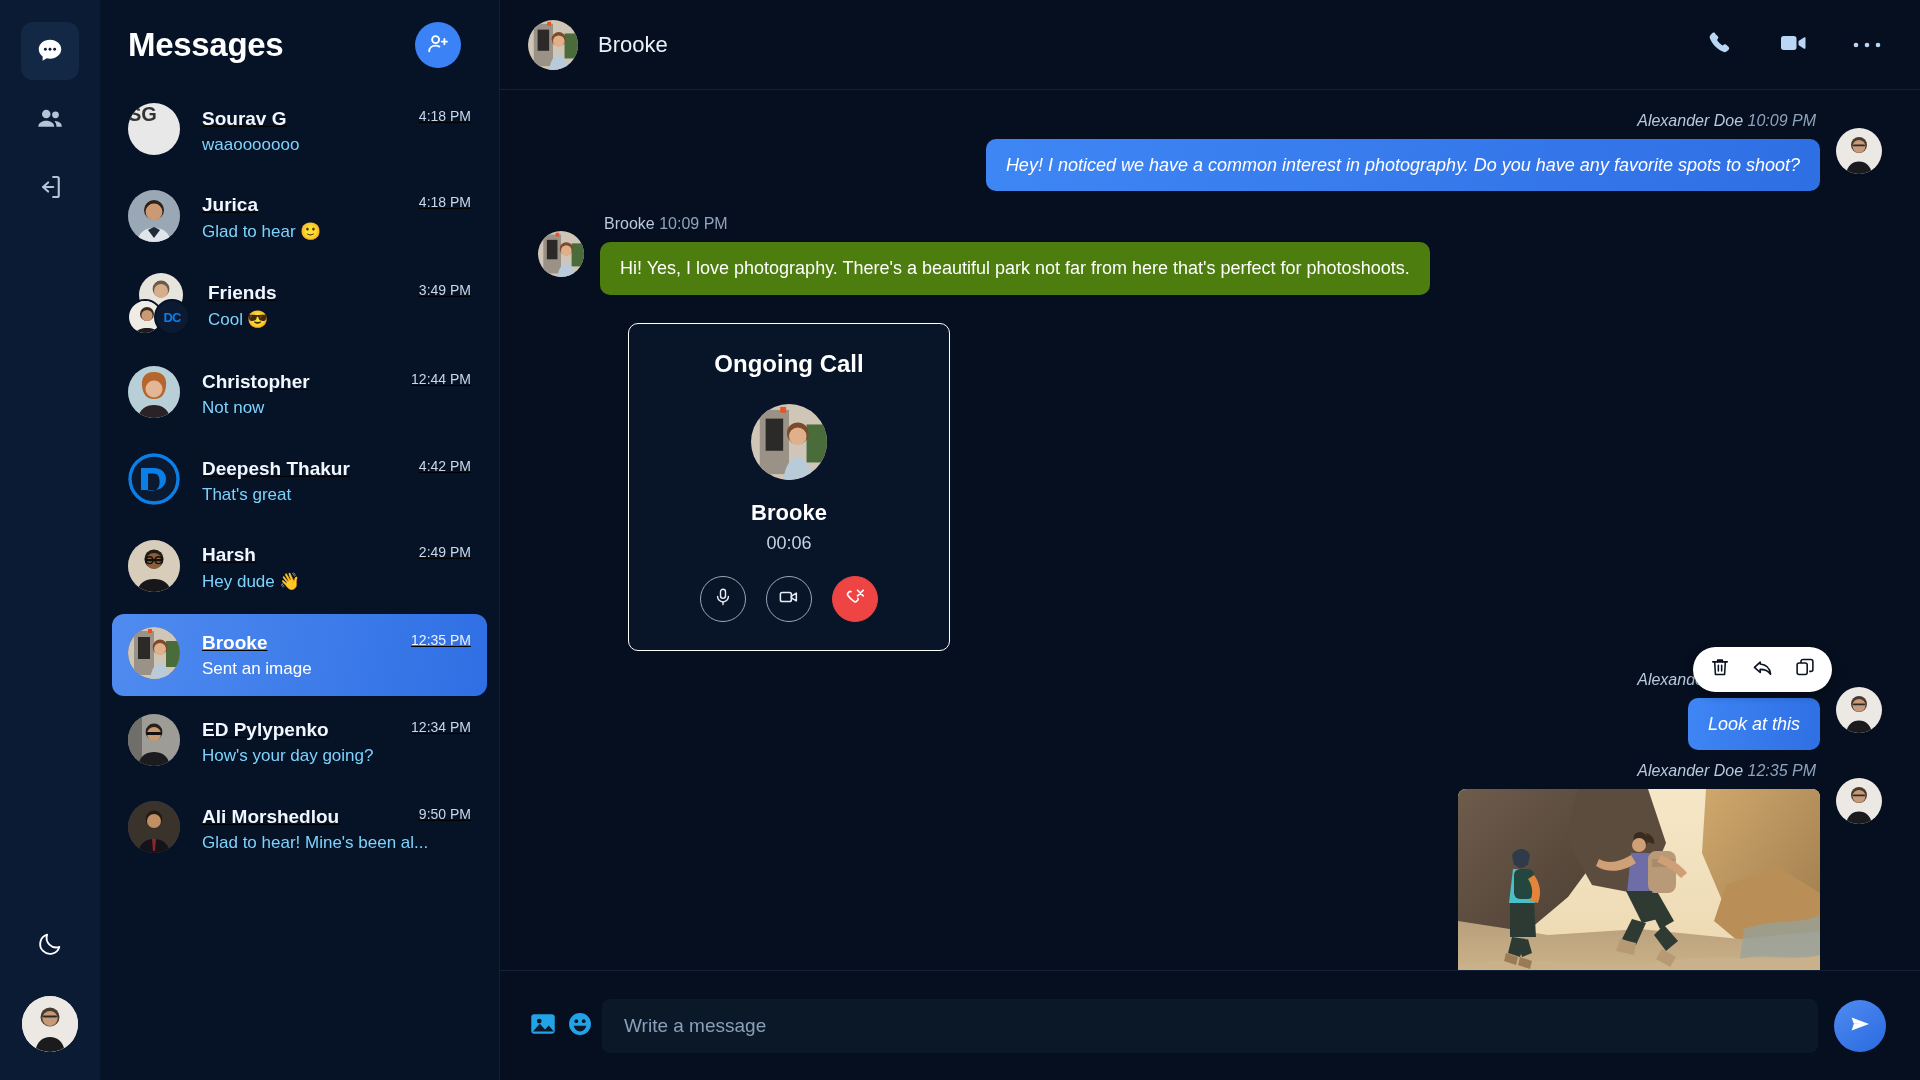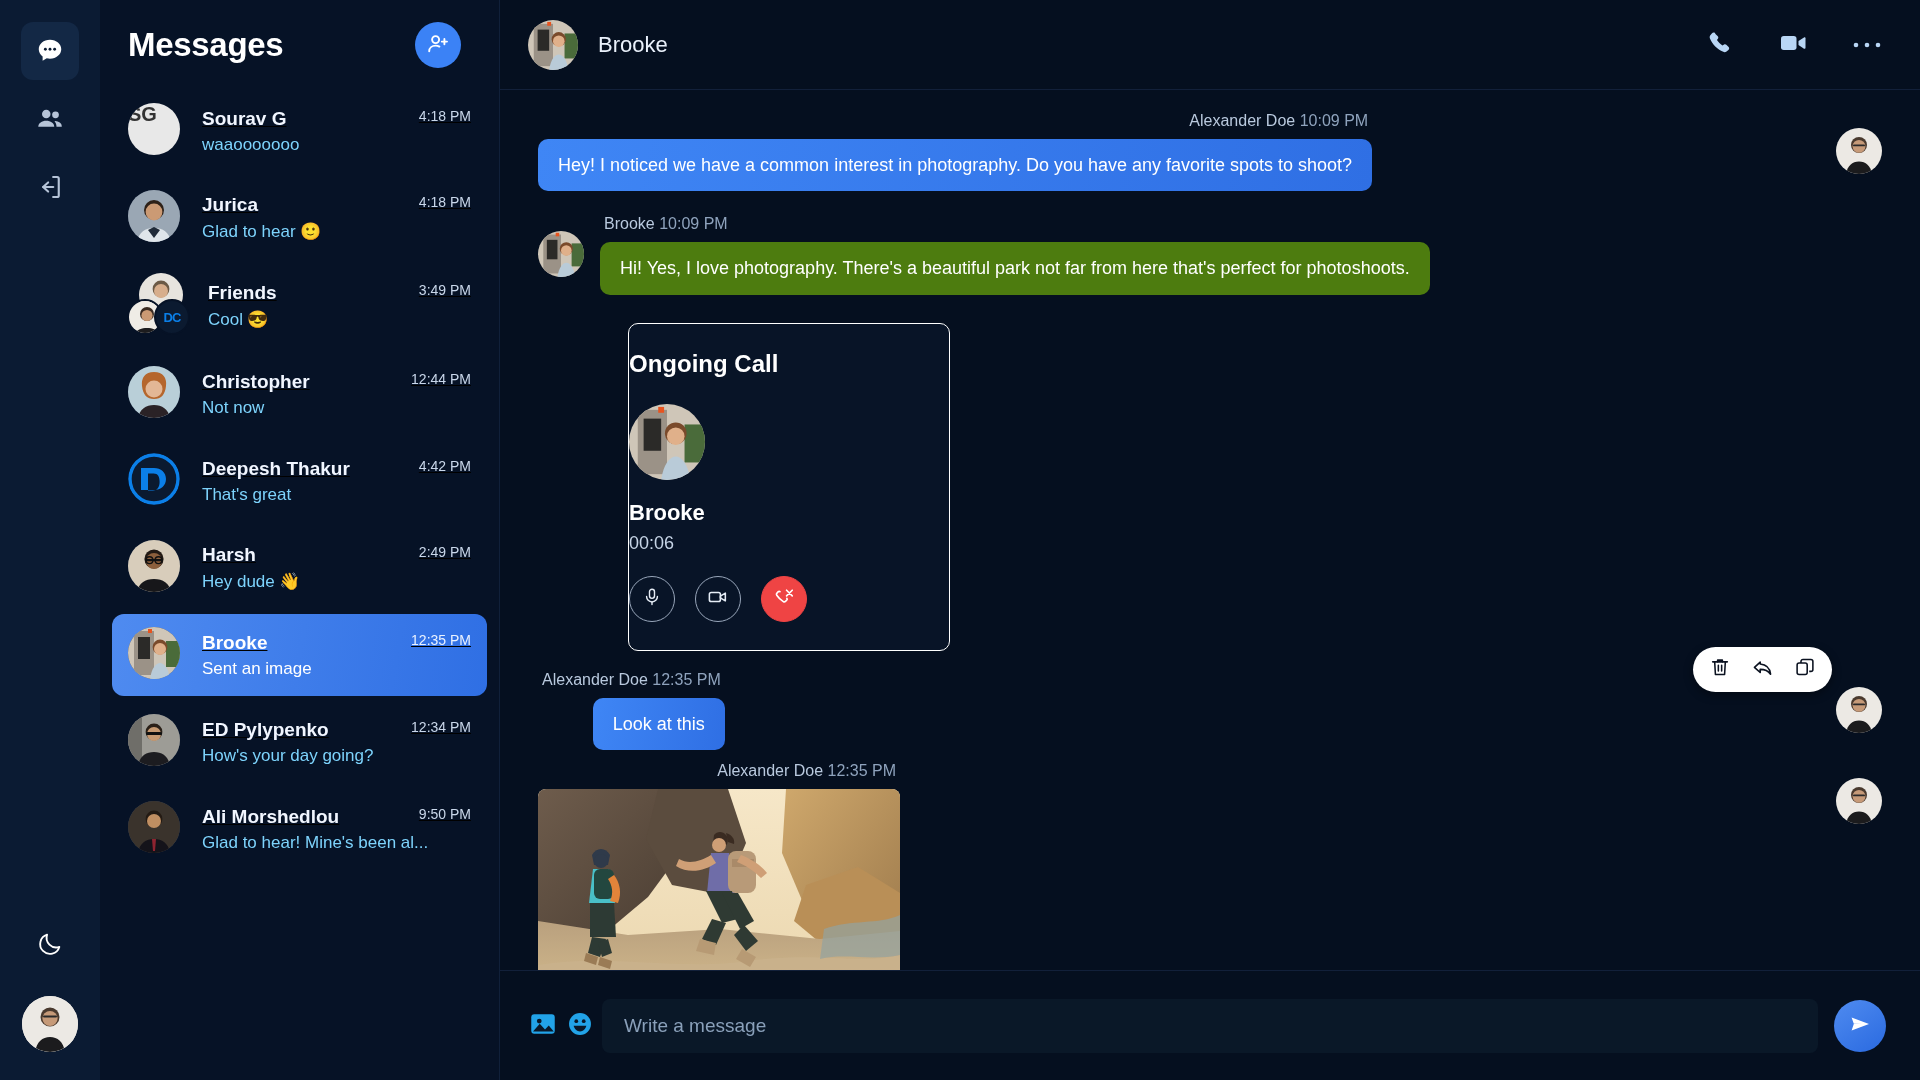--- a/index.html
+++ b/index.html
@@ -114,21 +114,21 @@
     margin-right: 20px; flex-shrink: 0;
   }
   .chat-head-name { font-size: 22px; color: #eaf1fb; }
   .chat-head-actions { margin-left: auto; display: flex; align-items: center; gap: 44px; }
   .hicon { cursor: pointer; display: flex; align-items: center; }
 
   .msgs {
     flex: 1 1 auto; padding: 22px 38px 10px 38px; overflow: hidden; position: relative;
   }
   .msg { display: flex; margin-bottom: 6px; }
-  .msg.out { justify-content: space-between; }
+  .msg.out { justify-content: flex-end; font-style: italic; }
   .msg-col { max-width: 900px; display: flex; flex-direction: column; }
   .msg.out .msg-col { align-items: flex-end; }
   .meta { font-size: 16px; color: #8fa3bd; margin-bottom: 9px; padding: 0 4px; }
   .meta .nm { color: #b9c9de; }
   .bubble {
     padding: 14px 20px; border-radius: 10px;
     font-size: 18px; line-height: 1.35; color: #ffffff;
   }
   .bubble.out { background: linear-gradient(100deg, #3f86f5 0%, #2f6fe4 100%); }
   .bubble.in { background: #4d7c0f; }
@@ -151,21 +151,21 @@
     background: #ffffff; border-radius: 26px;
     padding: 9px 16px; display: flex; align-items: center; gap: 20px;
     box-shadow: 0 3px 10px rgba(0,0,0,.4); z-index: 5;
   }
   .actions-pill .ai { cursor: pointer; display: flex; }
 
   
   .call-card {
     width: 322px; border: 1px solid #ffffff; border-radius: 10px;
     background: #081427; padding: 26px 0 28px 0;
-    display: flex; flex-direction: column; 
+    display: flex; flex-direction: column; align-items: center;
     margin: 28px 0 20px 90px;
   }
   .call-title { font-size: 24px; font-weight: bold; color: #ffffff; margin-bottom: 26px; }
   .call-av { width: 76px; height: 76px; border-radius: 50%; overflow: hidden; margin-bottom: 20px; }
   .call-name { font-size: 22px; font-weight: bold; color: #ffffff; margin-bottom: 7px; }
   .call-dur { font-size: 18px; color: #c6d4e6; margin-bottom: 22px; }
   .call-btns { display: flex; gap: 20px; }
   .cbtn {
     width: 46px; height: 46px; border-radius: 50%;
     display: flex; align-items: center; justify-content: center; cursor: pointer;

